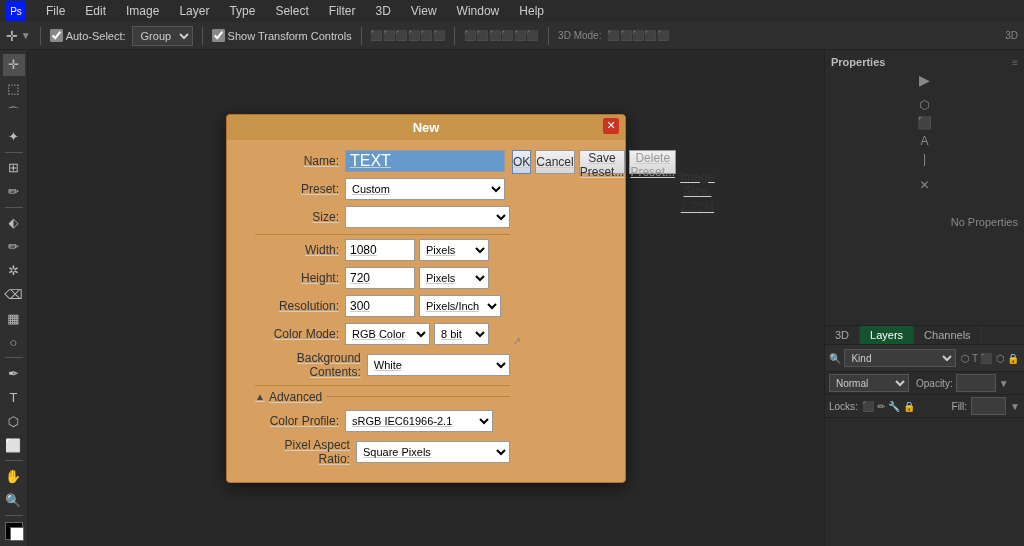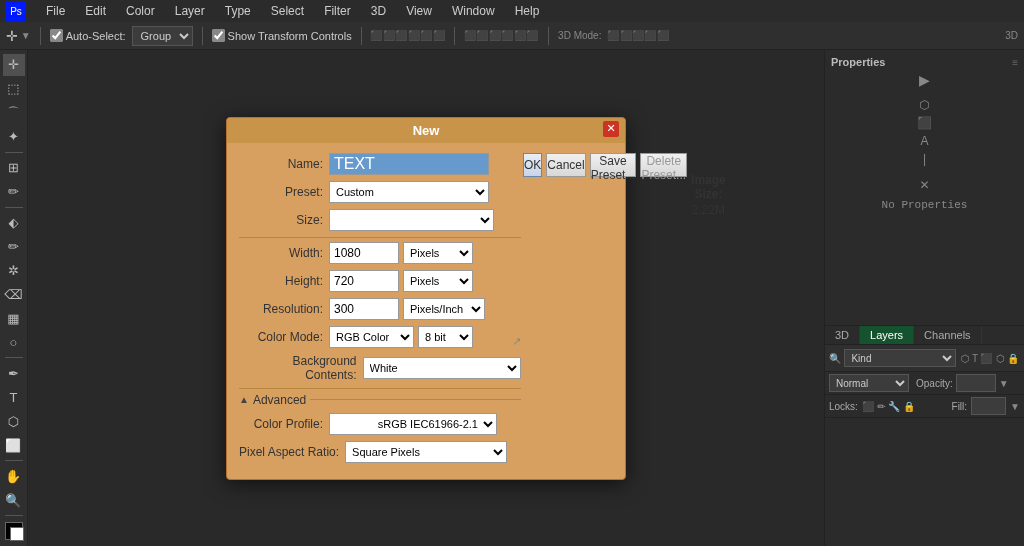--- a/index.html
+++ b/index.html
@@ -215,23 +215,24 @@
       border: none;
       color: #fff;
       width: 16px; height: 16px;
       font-size: 11px;
       cursor: pointer;
       display: flex; align-items: center; justify-content: center;
       border-radius: 2px;
     }
 
     .dialog-body {
-      padding: 10px 12px;
+      padding: 10px 28px;
       display: flex;
       gap: 2px;
+      text-decoration: underline;
     }
 
     .dialog-left { flex: 1; }
     .dialog-right {
       width: 90px;
       display: flex;
       flex-direction: row;
       gap: 4px;
     }
 
@@ -339,21 +340,21 @@
       pointer-events: none;
     }
   </style>
 </head>
 <body>
 
 <div class="menu-bar">
   <div class="ps-logo">Ps</div>
   <span class="menu-item">File</span>
   <span class="menu-item">Edit</span>
-  <span class="menu-item">Color</span>
+  <span class="menu-item">Image</span>
   <span class="menu-item">Layer</span>
   <span class="menu-item">Type</span>
   <span class="menu-item">Select</span>
   <span class="menu-item">Filter</span>
   <span class="menu-item">3D</span>
   <span class="menu-item">View</span>
   <span class="menu-item">Window</span>
   <span class="menu-item">Help</span>
 </div>
 
@@ -507,21 +508,21 @@
             <hr class="form-divider">
 
             <div class="advanced-header">
               <span class="adv-arrow">▲</span>
               <span class="adv-label">Advanced</span>
               <div class="adv-line"></div>
             </div>
 
             <div class="form-row">
               <span class="form-label">Color Profile:</span>
-              <select class="form-select" style="width:168px;text-align:right;">
+              <select class="form-select" style="width:148px;">
                 <option>sRGB IEC61966-2.1</option>
                 <option>Adobe RGB (1998)</option>
                 <option>ProPhoto RGB</option>
               </select>
             </div>
 
             <div class="form-row">
               <span class="form-label">Pixel Aspect Ratio:</span>
               <select class="form-select" style="width:162px;">
                 <option>Square Pixels</option>
@@ -562,21 +563,21 @@
       </div>
       <div style="display:flex;flex-direction:column;align-items:center;gap:4px;padding:4px 0;">
         <span style="font-size:12px;color:#888;cursor:pointer;">⬡</span>
         <span style="font-size:12px;color:#888;cursor:pointer;">⬛</span>
         <span style="font-size:12px;color:#888;cursor:pointer;">A</span>
         <span style="font-size:12px;color:#888;cursor:pointer;">|</span>
       </div>
       <div style="margin-top:8px;text-align:center;">
         <span style="font-size:12px;color:#888;cursor:pointer;">✕</span>
       </div>
-      <div class="panel-content" style="margin-top:7px;text-align:center;font-family:Liberation Mono, monospace;">No Properties</div>
+      <div class="panel-content" style="margin-top:24px;text-align:right;">No Properties</div>
     </div>
 
     <div class="layers-panel">
       <div class="layers-tabs">
         <div class="layers-tab">3D</div>
         <div class="layers-tab active">Layers</div>
         <div class="layers-tab">Channels</div>
       </div>
 
       <div class="layers-controls">

